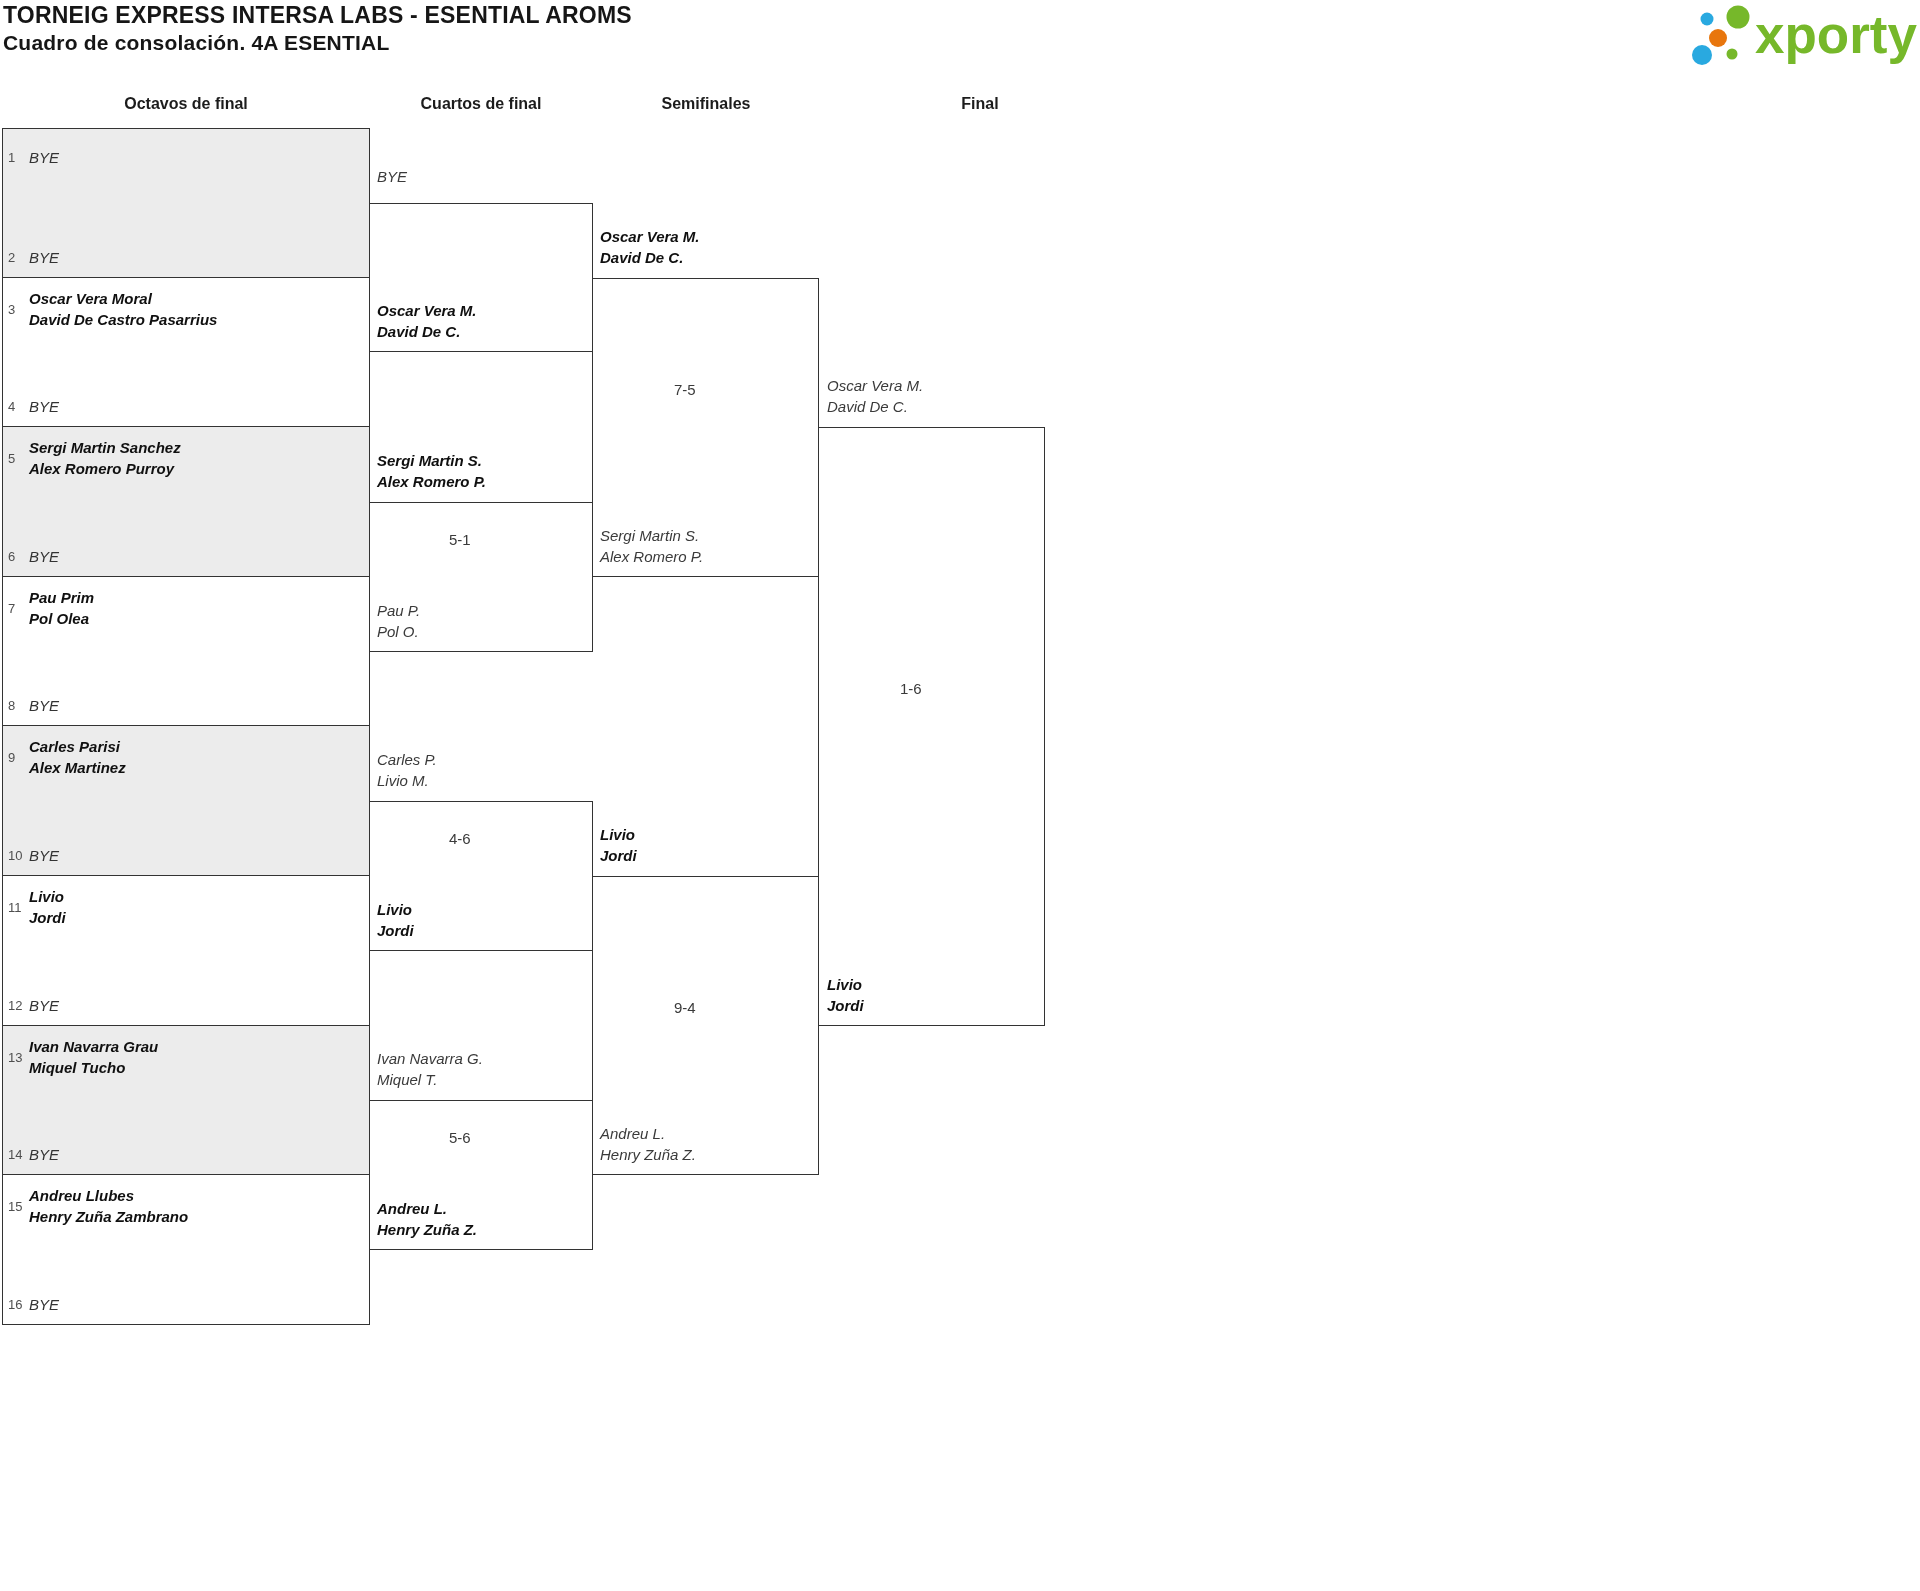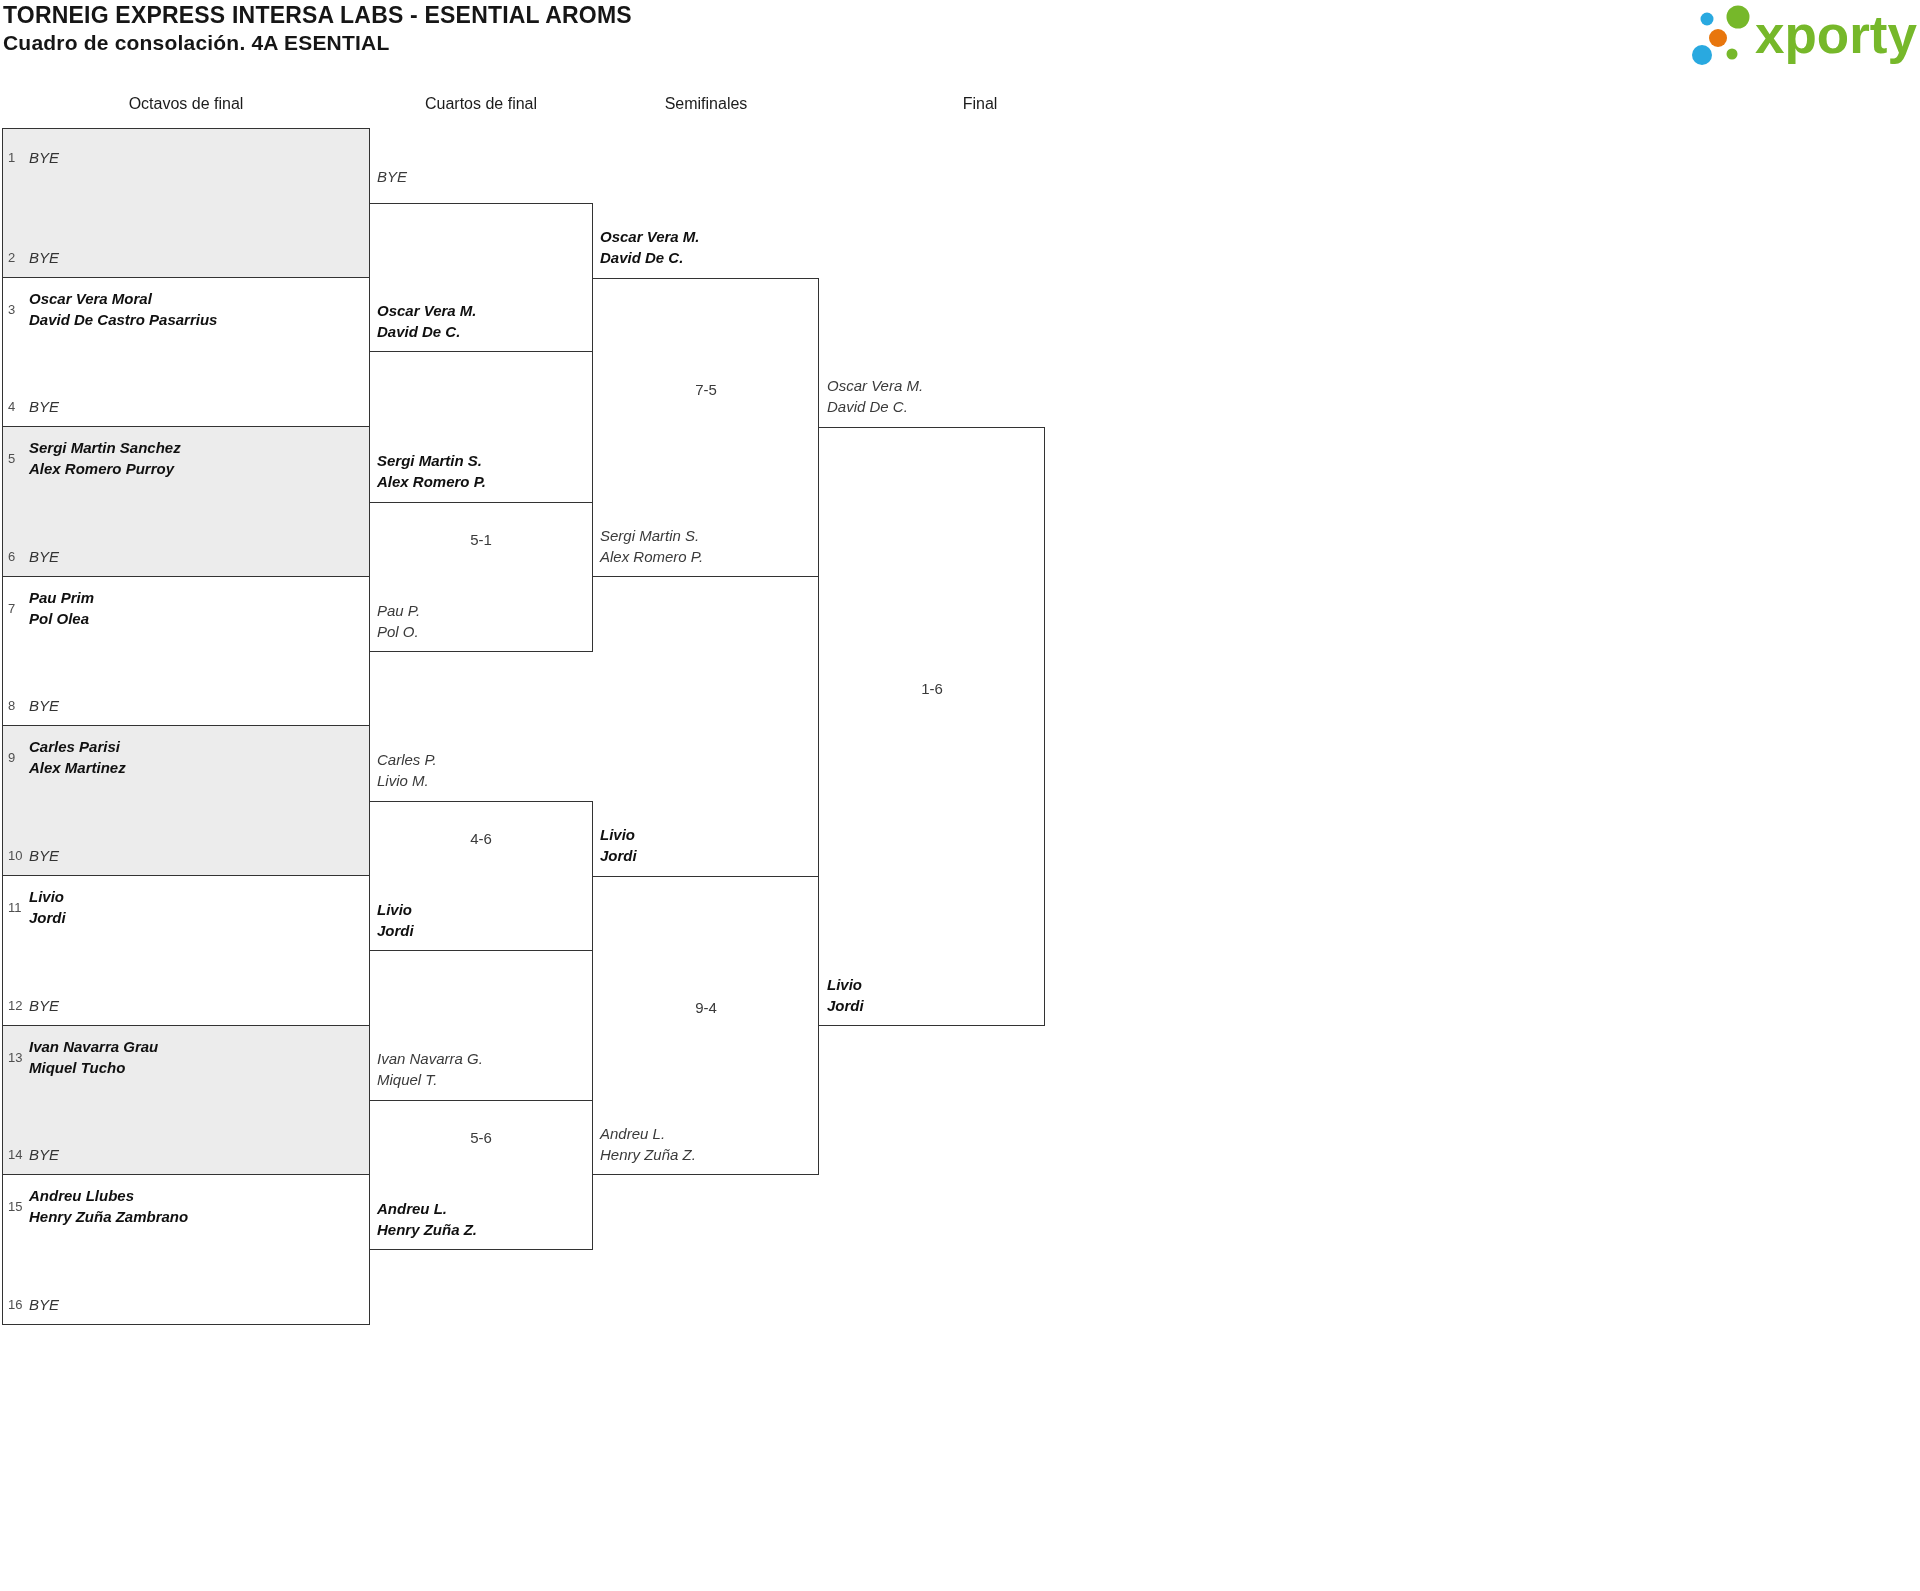--- a/index.html
+++ b/index.html
@@ -12,42 +12,42 @@
     position:absolute;left:3px;top:2px;
     font-size:23px;font-weight:700;color:#161616;letter-spacing:.2px;white-space:nowrap;
   }
   .page-subtitle{
     position:absolute;left:3px;top:31px;
     font-size:21px;font-weight:700;color:#161616;letter-spacing:.2px;white-space:nowrap;
   }
   .logo{position:absolute;left:1660px;top:0;width:260px;height:70px;}
   .round-header{
     position:absolute;top:95px;transform:translateX(-50%);
-    font-size:16px;font-weight:400;color:#1c1c1c;white-space:nowrap;
+    font-size:16px;font-weight:700;color:#1c1c1c;white-space:nowrap;
   }
   
   .obox{
     position:absolute;left:2px;width:368px;box-sizing:border-box;
     border:1px solid #333;border-top:none;background:#fff;
   }
   .obox.first{border-top:1px solid #333;}
   .obox.shaded{background:#ececec;}
   
   .mbox{
     position:absolute;box-sizing:border-box;
     border:1px solid #333;background:transparent;
   }
   
   .entry{position:absolute;left:2px;width:366px;display:flex;align-items:center;}
   .seed{flex:none;width:21px;padding-left:6px;font-size:13px;color:#4f4f4f;}
   .names{display:flex;flex-direction:column;font-size:15px;line-height:21px;color:#333;}
   .nl{display:block;white-space:nowrap;font-style:italic;}
   
   .mlabel{position:absolute;font-size:15px;line-height:21px;color:#3a3a3a;white-space:nowrap;}
-  .score{position:absolute;width:64px;text-align:center;font-size:15px;color:#3a3a3a;}
+  .score{position:absolute;width:64px;text-align:left;font-size:15px;color:#3a3a3a;}
   .is-bold{font-weight:700;color:#101010;}
 </style>
 </head>
 <body>
 
 <div class="page-title">TORNEIG EXPRESS INTERSA LABS - ESENTIAL AROMS</div>
 <div class="page-subtitle">Cuadro de consolación. 4A ESENTIAL</div>
 
 <svg class="logo" viewBox="0 0 260 70">
   <circle cx="47" cy="19" r="6.5" fill="#29a9e0"></circle>

